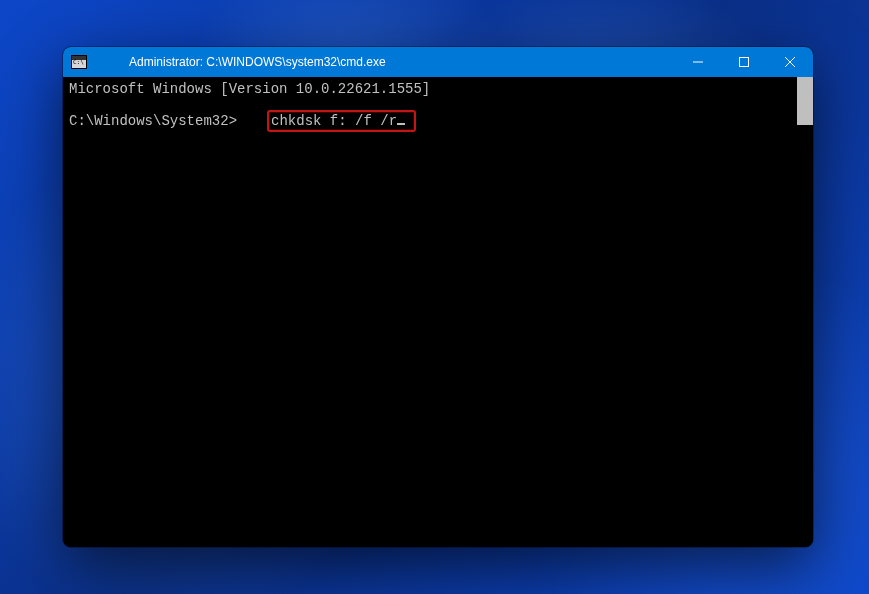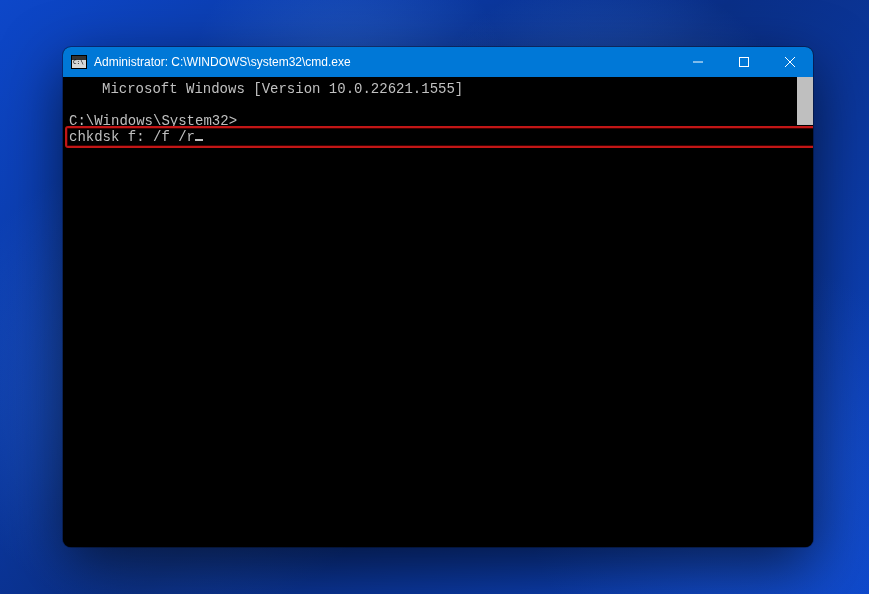--- a/index.html
+++ b/index.html
@@ -80,20 +80,21 @@
       font-size: 6px;
       font-family: monospace;
       color: #000;
       line-height: 1;
     }
 
     .titlebar-text {
       flex: 1;
       white-space: nowrap;
       overflow: hidden;
+      margin-left: 35px;
     }
 
     .window-controls {
       display: flex;
       height: 100%;
     }
 
     .win-btn {
       width: 46px;
       height: 100%;
@@ -118,32 +119,31 @@
       font-family: 'Consolas', 'Courier New', monospace;
       font-size: 14px;
       line-height: 16px;
       color: #c0c0c0;
       position: relative;
       overflow: hidden;
     }
 
     .term-line {
       white-space: pre;
-      margin-left: 33px;
     }
 
     .prompt-line {
       display: flex;
       white-space: pre;
-      flex-direction: column;
     }
 
     .command-highlight {
       position: relative;
       display: inline-block;
+      margin-left: 34px;
     }
 
     .command-highlight::before {
       content: '';
       position: absolute;
       top: -3px;
       left: -4px;
       right: -11px;
       bottom: -3px;
       border: 2px solid #c21616;

